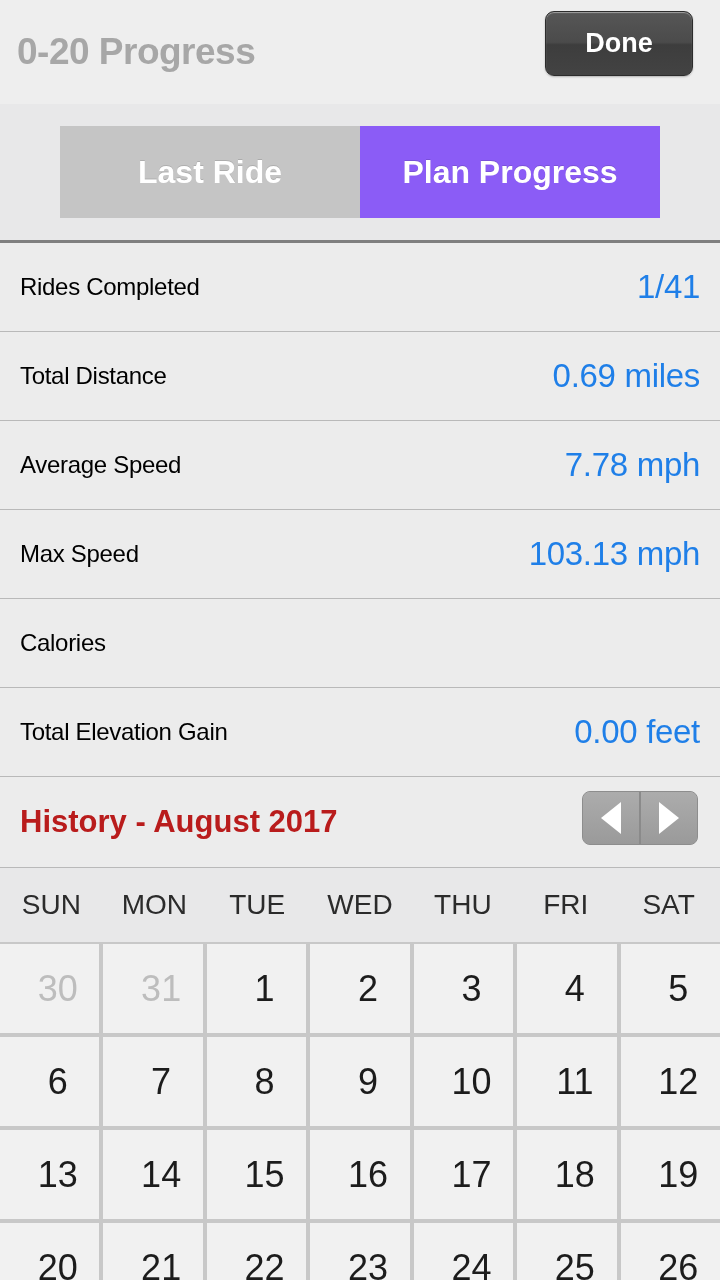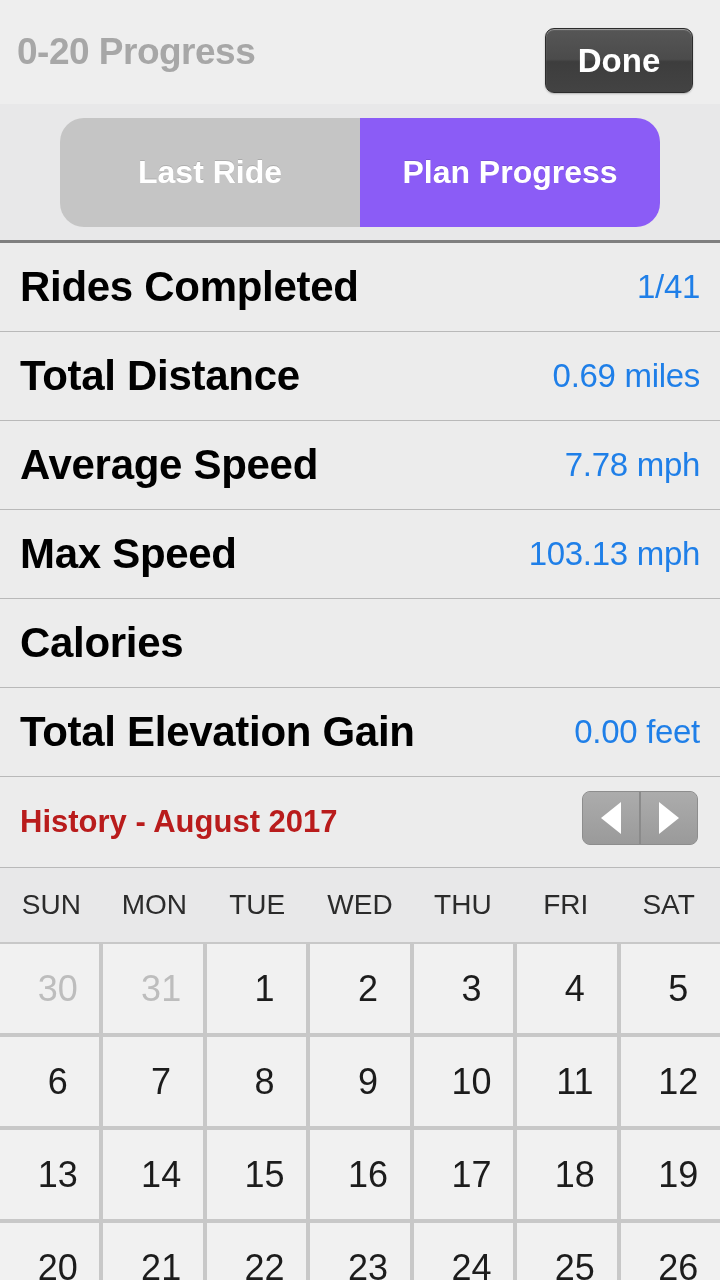--- a/index.html
+++ b/index.html
@@ -19,46 +19,45 @@
   }
   .header-title {
     font-size:37px;
     font-weight:bold;
     color:#a7a7a7;
     letter-spacing:-0.5px;
     margin-left:17px;
   }
   .done-button {
     position:absolute;
-    right:27px; top:28px;
+    right:27px; top:11px;
     width:148px; height:65px;
     border-radius:9px;
     background:linear-gradient(180deg,#565656 0%,#4b4b4b 48%,#3d3d3d 52%,#434343 100%);
     border:1px solid #2c2c2c;
     box-shadow:0 1px 1px rgba(255,255,255,0.45) inset, 0 1px 2px rgba(0,0,0,0.25);
     color:#ffffff;
-    font-size:33px;
+    font-size:27px;
     font-weight:bold;
     display:flex; align-items:center; justify-content:center;
     cursor:pointer;
   }
 
   
   .segband {
     height:139px;
     background:#e8e8e9;
     display:flex; align-items:center;
     border-bottom:3px solid #7f7f7f;
   }
   .segmented {
     margin-left:60px;
-    width:600px; height:109px;
+    width:600px; height:92px;
     display:flex;
     overflow:hidden;
-    border-radius:24px;
   }
   .seg {
     flex:1;
     display:flex; align-items:center; justify-content:center;
     font-size:32px;
     font-weight:bold;
     color:#ffffff;
     cursor:pointer;
     text-shadow:0 -1px 0 rgba(0,0,0,0.12);
   }
@@ -70,22 +69,22 @@
   .stat-row {
     position:relative;
     height:89px;
     display:flex; align-items:center;
     justify-content:space-between;
     padding:0 20px;
     border-bottom:1px solid #b9b9b9;
     background:#ececec;
   }
   .stat-label {
-    font-size:42px;
-    font-weight:bold;
+    font-size:24px;
+    font-weight:normal;
     color:#000000;
     letter-spacing:-0.3px;
   }
   .stat-value {
     font-size:33px;
     color:#1f7fe8;
     letter-spacing:-0.3px;
   }
 
   

